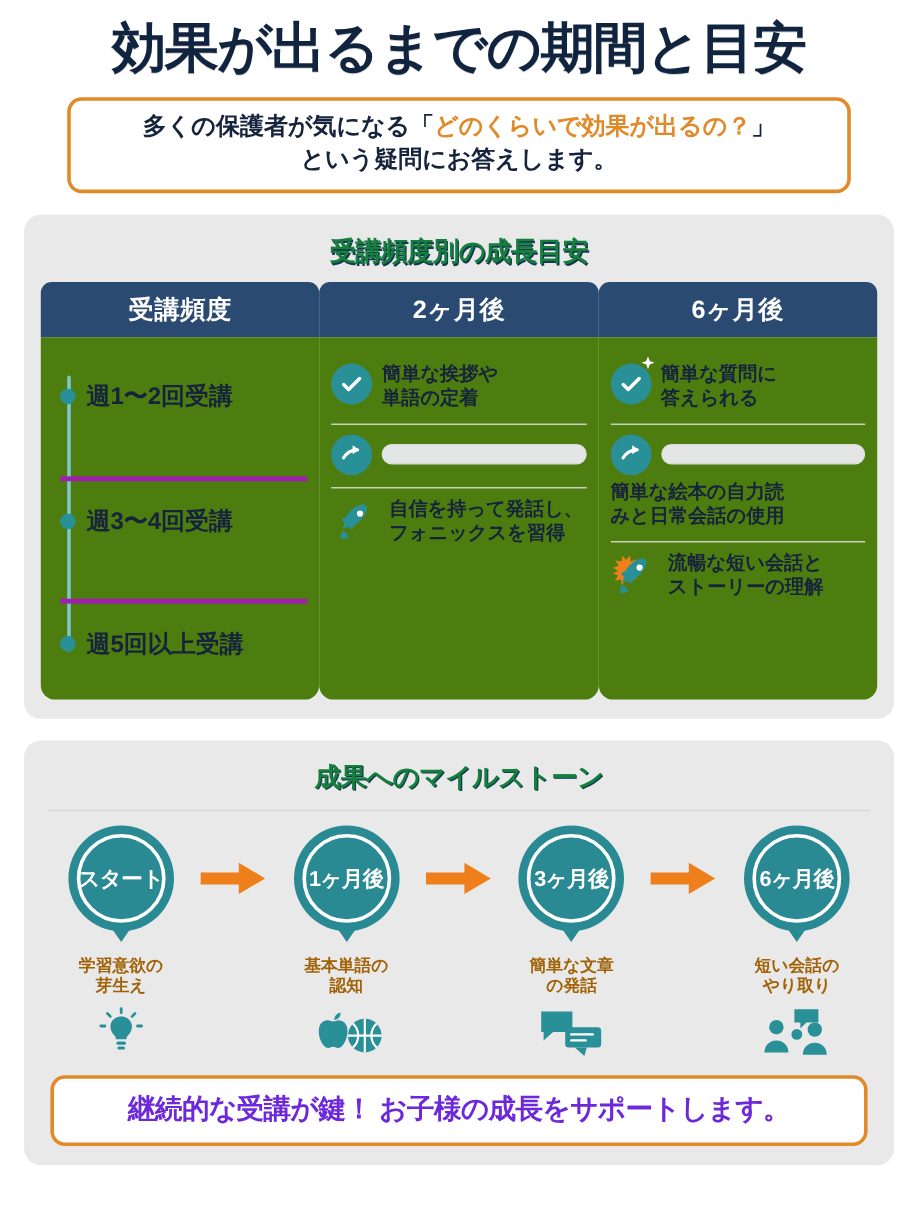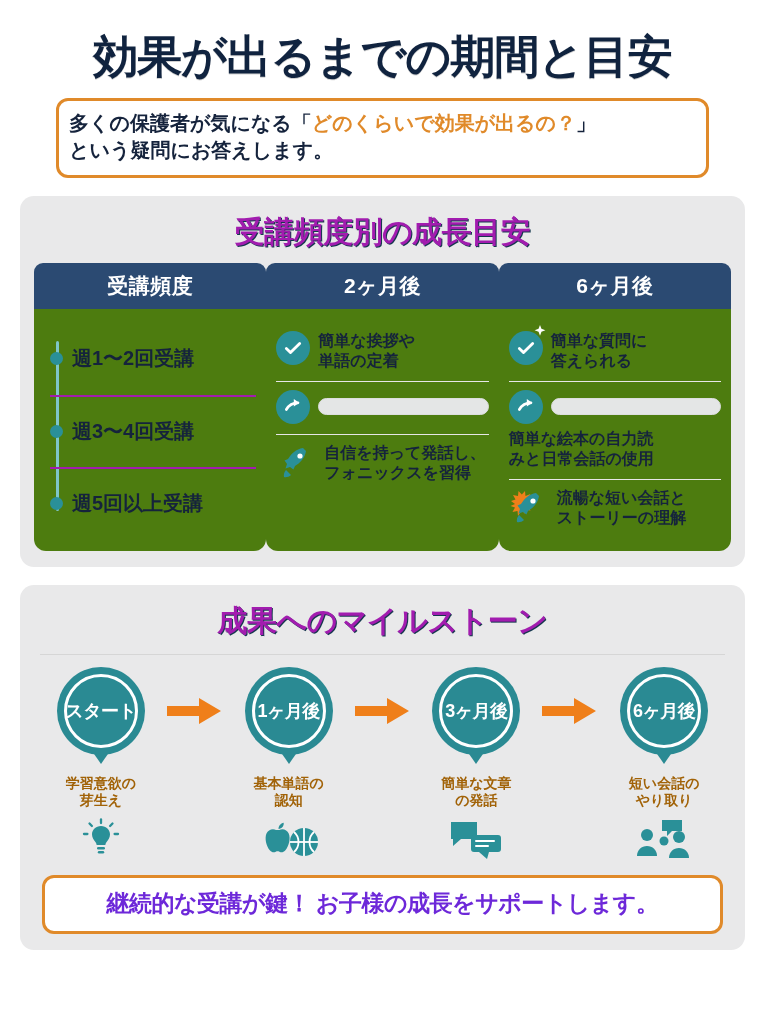--- a/index.html
+++ b/index.html
@@ -11,47 +11,48 @@
   }
   .page { width: 765px; height: 1024px; position: relative; padding: 0 20px; }
 
   
   .title {
     text-align: center;
     color: #10233f;
     font-size: 45px;
     font-weight: 900;
     letter-spacing: -1px;
-    padding-top: 32px;
+    padding-top: 15px;
     line-height: 1.1;
     text-shadow: 0 1px 0 rgba(0,0,0,0.18);
   }
   .subtitle-box {
     margin: 16px 36px 0 36px;
     border: 3px solid #e08a2a;
     border-radius: 12px;
     background: #fff;
     padding: 9px 10px 11px;
+    text-align: center;
     line-height: 1.35;
   }
   .subtitle-line { font-size: 20px; font-weight: 700; color: #15233c; }
   .hl { color: #e08a2a; }
 
   
   .panel {
     background: #e9e9ea;
     border-radius: 14px;
     margin-top: 18px;
     padding: 12px 14px 16px;
   }
   .panel-title {
     text-align: center;
-    font-size: 30px;
+    font-size: 22px;
     font-weight: 900;
-    color: #a21caf;
+    color: #15803d;
     letter-spacing: -0.5px;
     text-shadow: 1px 1px 0 #14384d;
     padding: 4px 0 10px;
   }
 
   
   .cols { display: flex; gap: 0; }
   .col { flex: 1; display: flex; flex-direction: column; }
   .col-head {
     background: #2b4a72;
@@ -71,21 +72,21 @@
     position: relative;
   }
 
   
   .freq-list { position: relative; padding-left: 6px; height: 100%; }
   .freq-line {
     position: absolute; left: 12px; top: 18px; bottom: 28px;
     width: 3px; background: #7fc6c9; border-radius: 2px;
   }
   .freq-item { position: relative; display: flex; align-items: center; height: 72px; }
-  .freq-item + .freq-item { border-top: 2px solid #a21caf; }
+  .freq-item + .freq-item { border-top: 4px solid #a21caf; margin-top: 30px; }
   .freq-dot {
     width: 13px; height: 13px; border-radius: 50%;
     background: #2a9098; margin-right: 9px; flex: none; z-index: 2;
   }
   .freq-label { font-size: 20px; font-weight: 800; color: #15233c; }
 
   
   .out-row { display: flex; align-items: flex-start; gap: 8px; padding: 8px 0 10px; }
   .out-row + .out-row { border-top: 1px solid #e6e6e6; }
   .out-row.stacked { display: block; }

